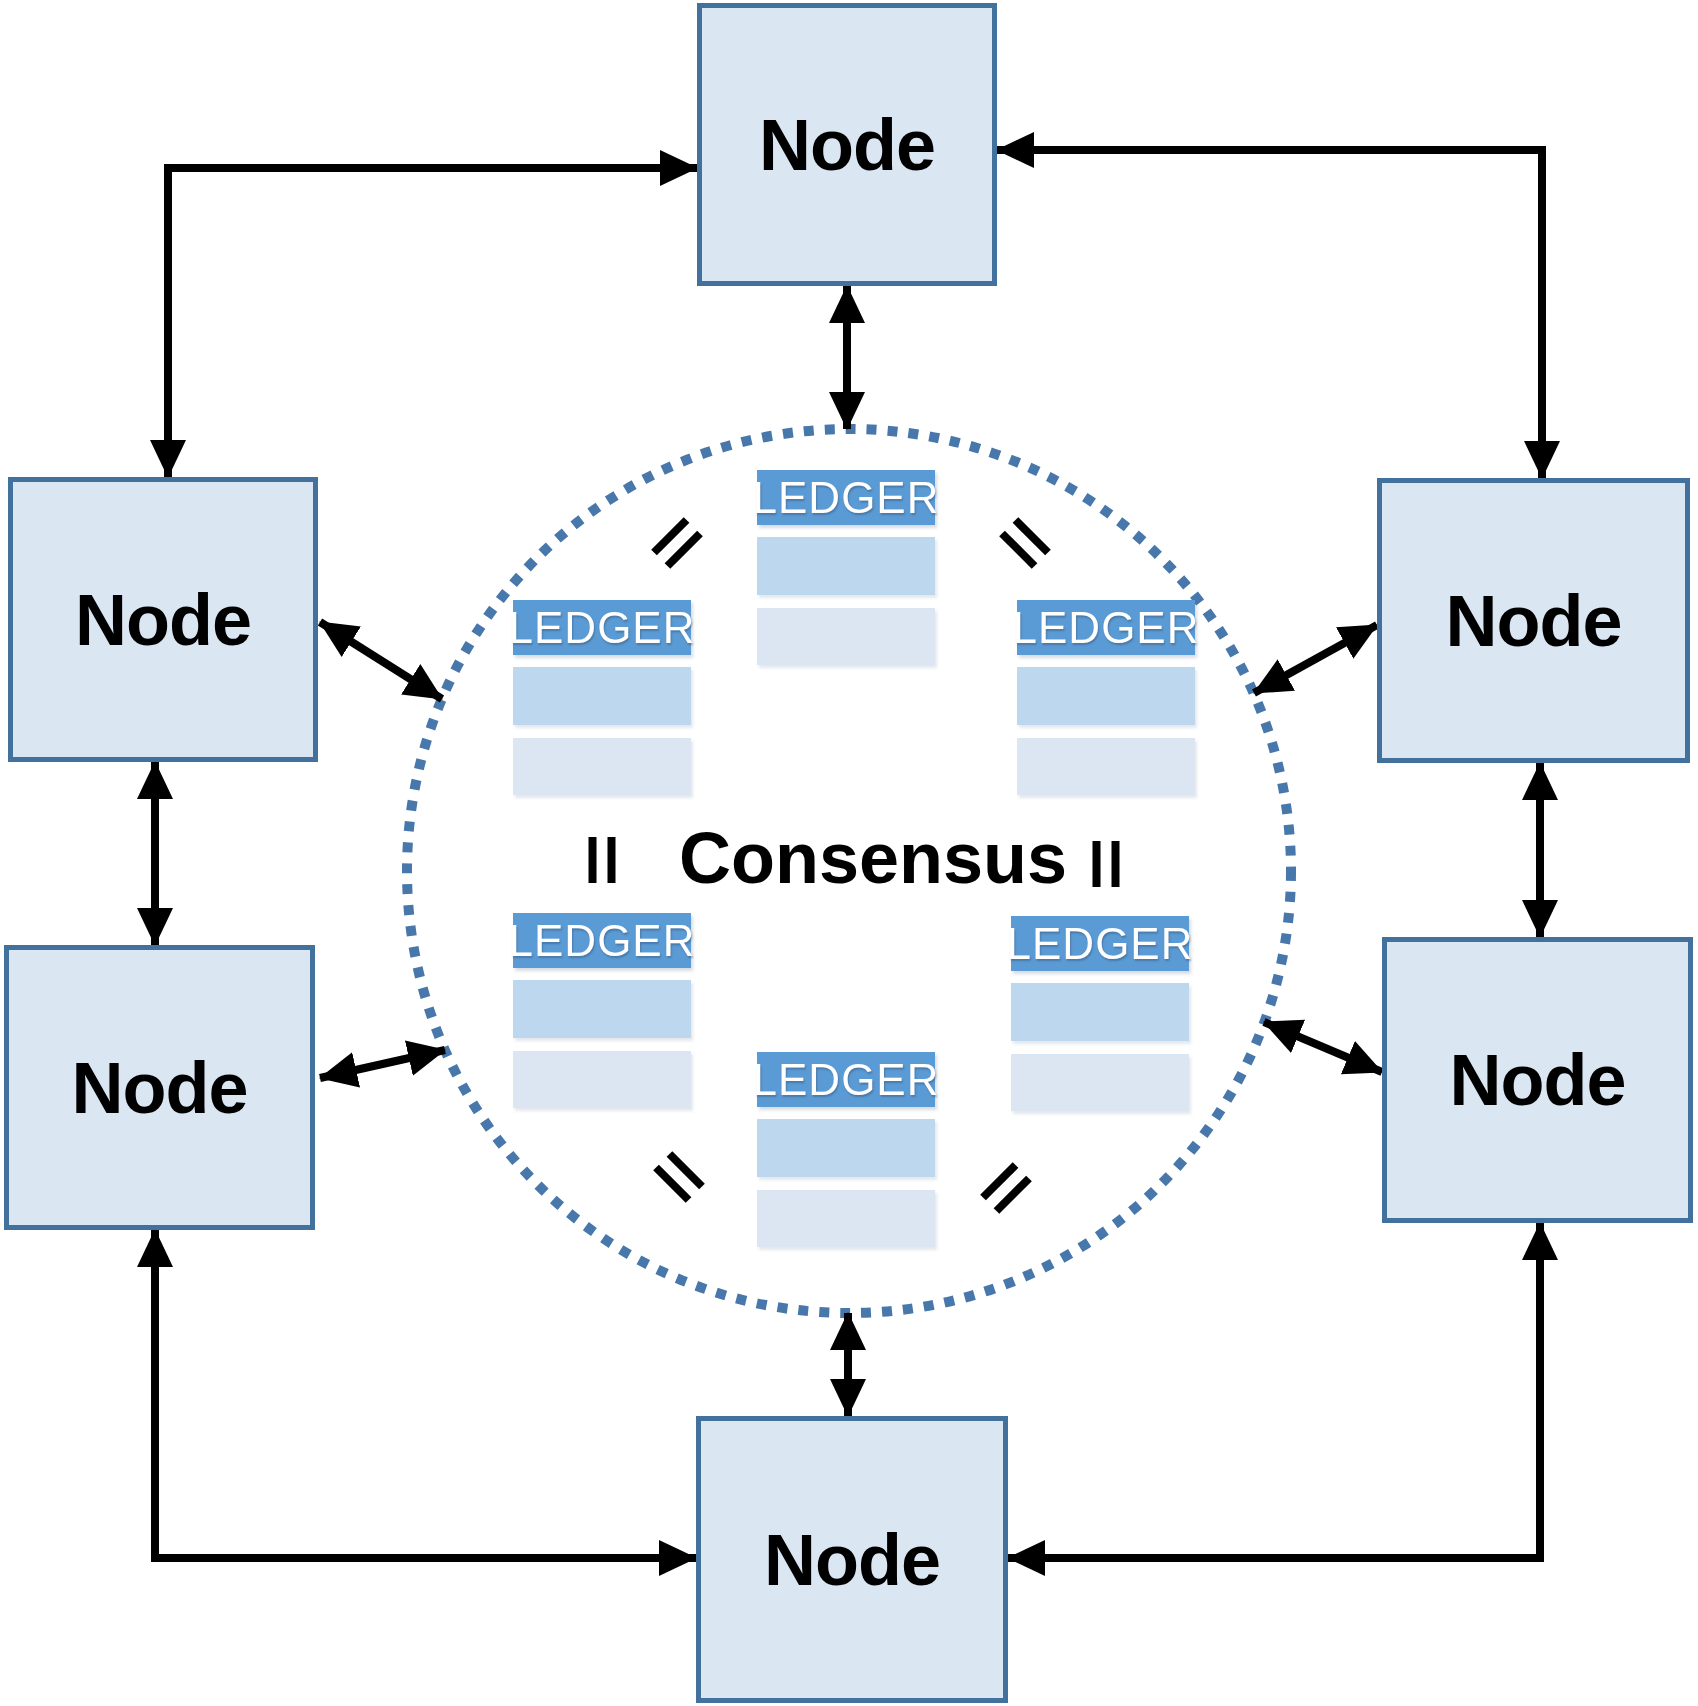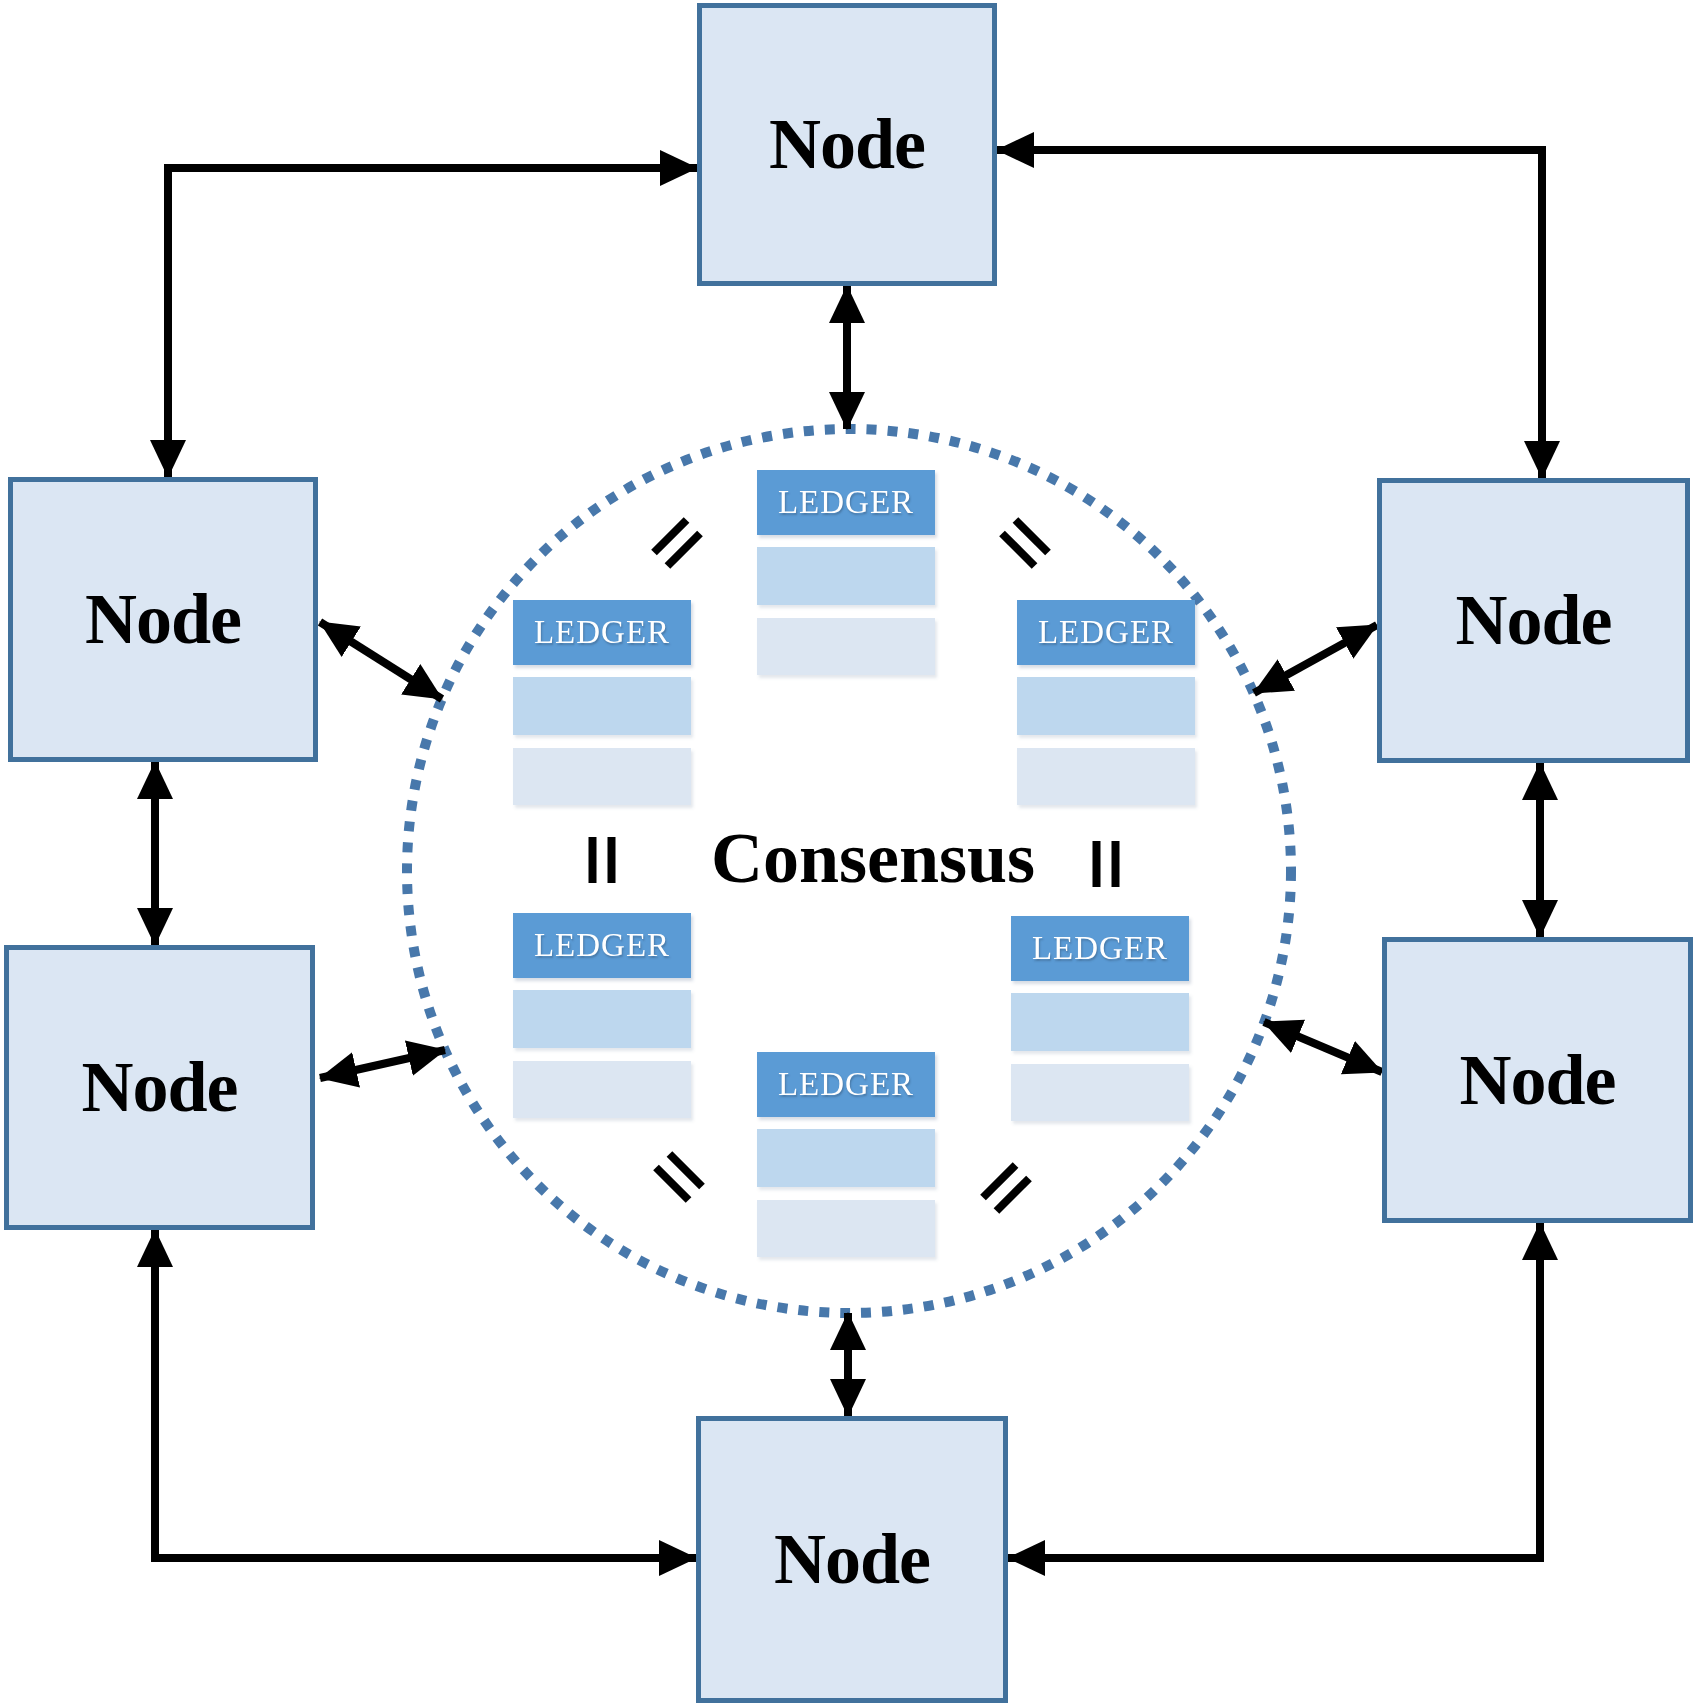--- a/index.html
+++ b/index.html
@@ -12,21 +12,21 @@
     --arrow:#000000;
     --label-text:#000000;
     --ledger-text:#ffffff;
   }
   html,body{margin:0;padding:0;background:#ffffff;}
   #canvas{
     position:relative;
     width:1698px;
     height:1706px;
     background:#ffffff;
-    font-family:Liberation Serif, serif;
+    font-family:Liberation Sans, sans-serif;
     overflow:hidden;
   }
   #connector-layer{
     position:absolute;
     left:0;top:0;
     z-index:1;
   }
   .node{
     position:absolute;
     z-index:2;
@@ -43,25 +43,25 @@
     color:var(--label-text);
     letter-spacing:-1px;
   }
   .ledger{
     position:absolute;
     z-index:2;
     width:178px;
   }
   .ledger-header{
     width:178px;
-    height:65px;
+    height:55px;
     box-sizing:border-box;
     background:var(--ledger-header);
     color:var(--ledger-text);
-    font-size:33px;
+    font-size:44px;
     font-weight:400;
     letter-spacing:1px;
     display:flex;
     align-items:center;
     justify-content:center;
     text-shadow:1px 2px 2px rgba(50,80,110,0.45);
     box-shadow:2px 3px 3px rgba(100,120,150,0.25);
   }
   .ledger-row{
     width:178px;

